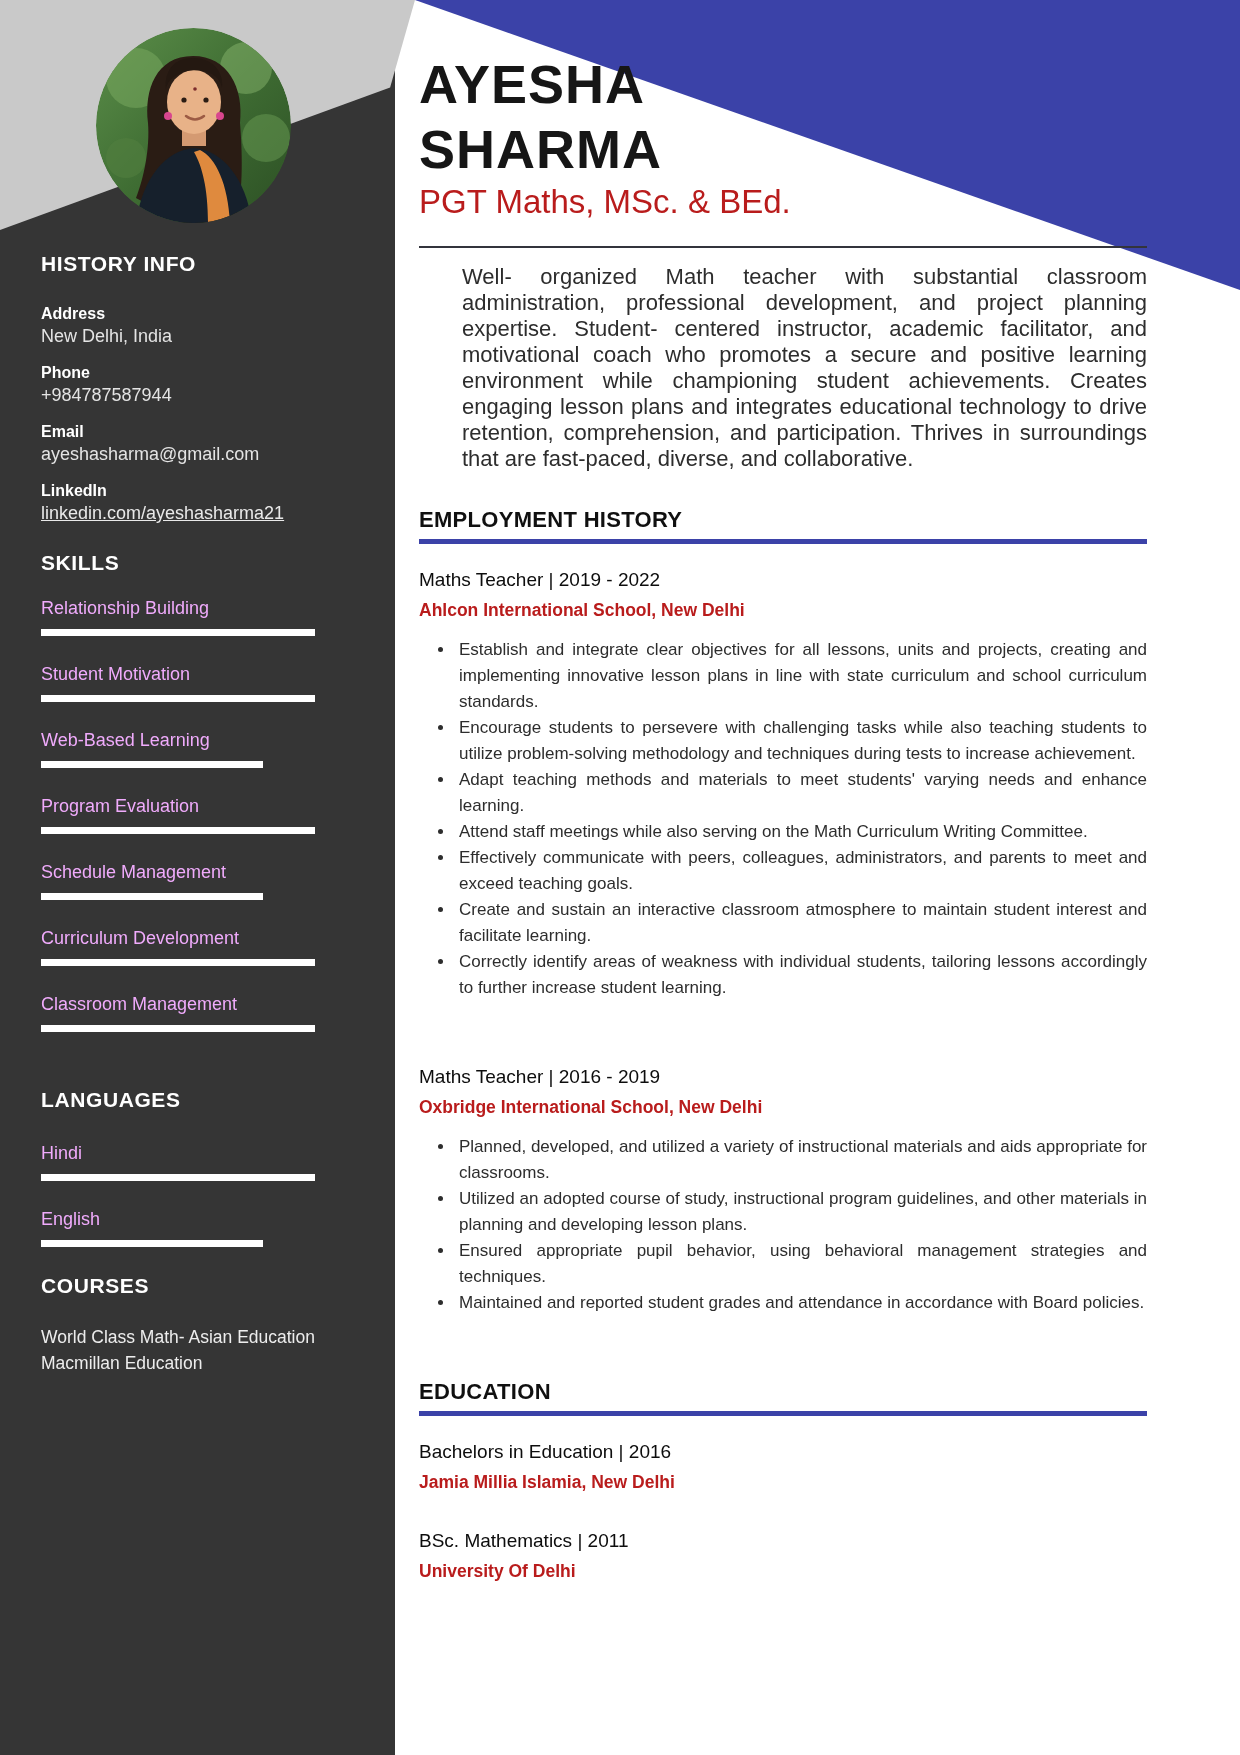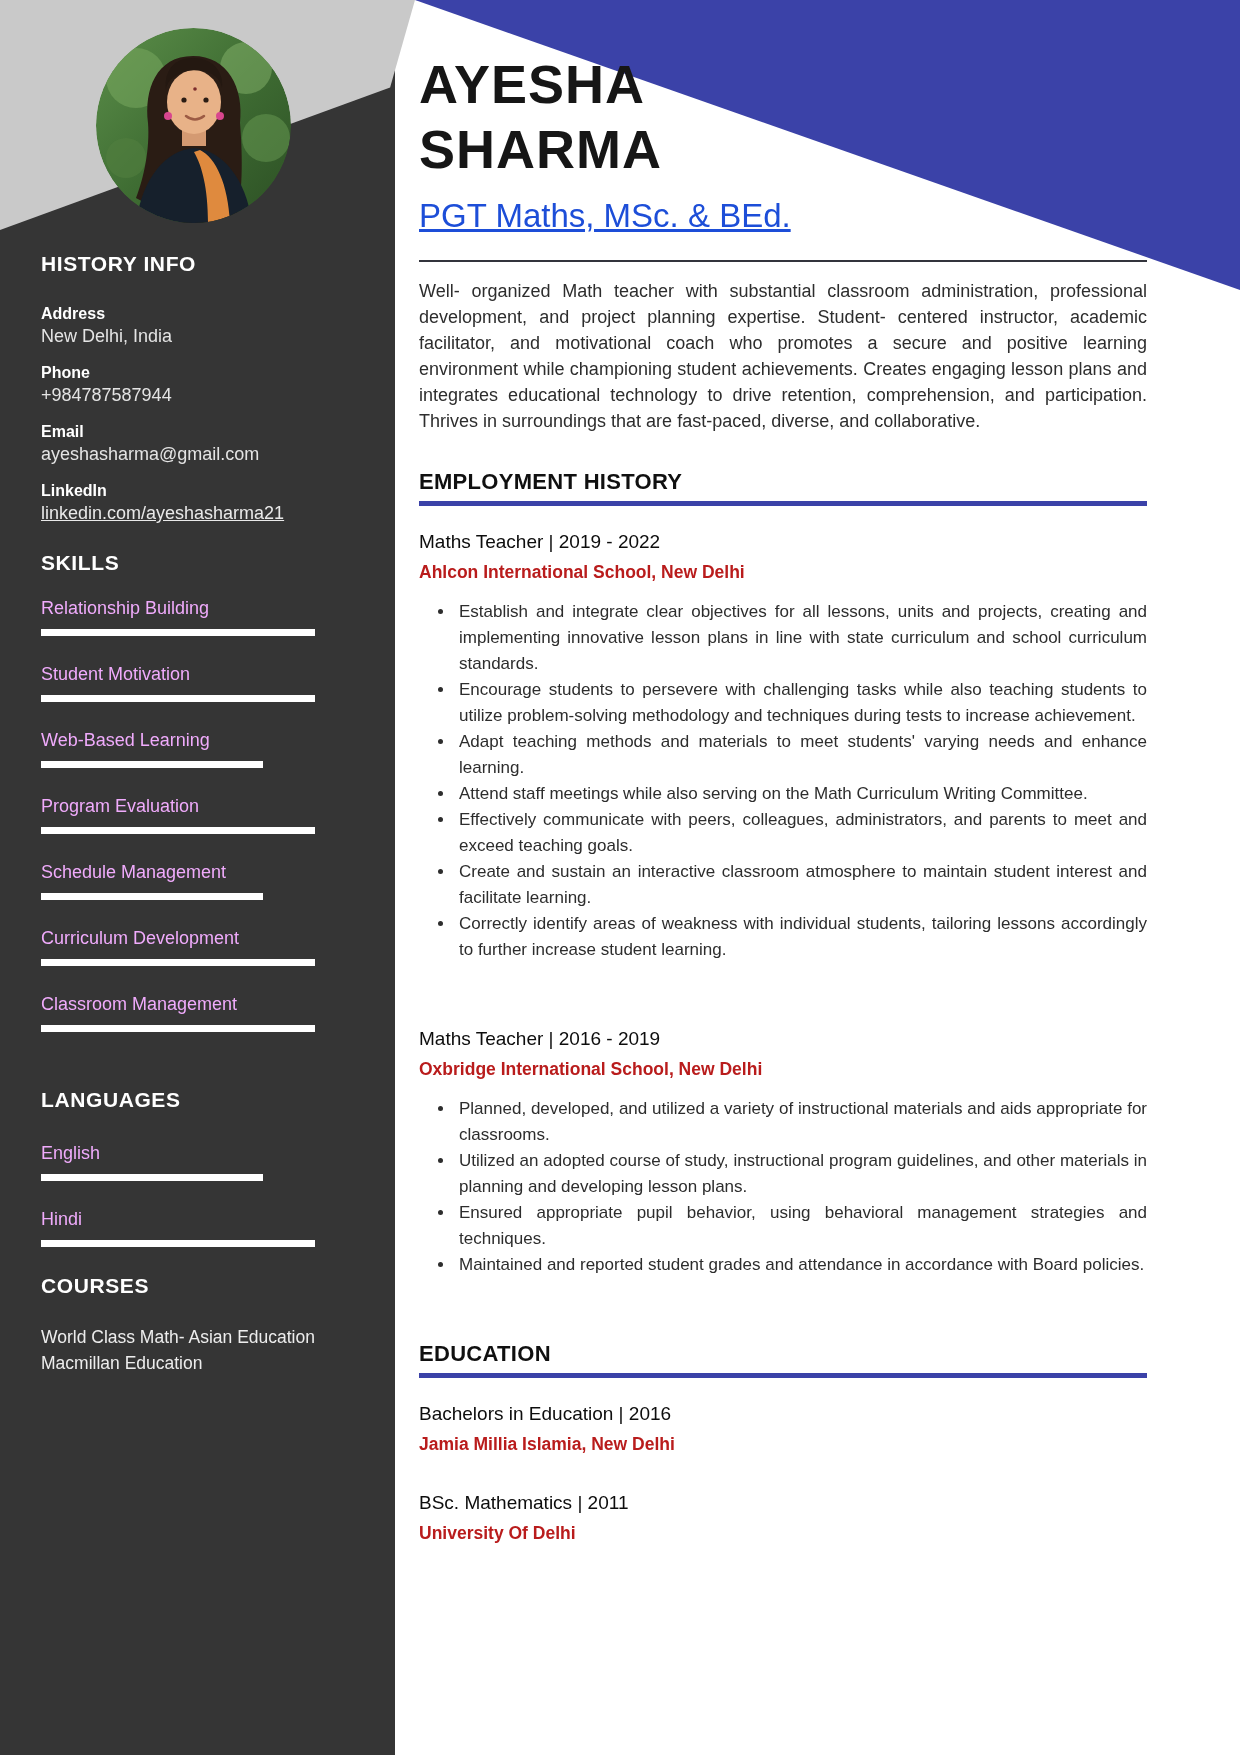--- a/index.html
+++ b/index.html
@@ -49,23 +49,23 @@
   .sec-courses .side-heading { margin-bottom:26px; }
   .course-line { font-size:17.5px; line-height:26px; color:#ededed; }
   
   .main {
     position:absolute; left:419px; top:0; width:728px; z-index:2;
   }
   .name {
     margin:0; padding-top:52px; font-size:54px; line-height:65px;
     font-weight:800; color:#161616; letter-spacing:1px;
   }
-  .subtitle { margin-top:14px; font-size:33px; font-weight:500; color:#1d4ed8; line-height:40px;text-decoration:underline; }
+  .subtitle { font-size:33px; font-weight:500; color:#b91c1c; line-height:40px; }
   .rule { border:none; border-top:2px solid #33343c; margin:24px 0 0 0; }
-  .summary { margin-top:16px; font-size:18px; line-height:26px; text-align:justify; color:#2d2d2d; }
+  .summary { margin-top:16px; font-size:22px; line-height:26px; text-align:justify; color:#2d2d2d;margin-left:43px; }
   .sec-heading {
     margin:34px 0 0 0; font-size:22px; line-height:27px; font-weight:800;
     color:#101010; letter-spacing:0.3px;
   }
   .sec-heading.edu { margin-top:62px; }
   .sec-rule { height:5px; background:var(--accent,#3b42a8); margin-top:6px; }
   .job { margin-top:24px; }
   .job + .job { margin-top:64px; }
   .job-title { margin:0; font-size:19px; line-height:24px; font-weight:400; color:#0d0d0d; }
   .job-company { margin:7px 0 0 0; font-size:17.5px; line-height:22px; font-weight:700; color:#b91c1c; }
@@ -162,30 +162,30 @@
             </div>
           </div>
         </div>
     </section>
 
     <section class="sec-languages">
       <h2 class="side-heading">LANGUAGES</h2>
       <div>
 
           <div class="skill">
+            <div class="skill-label">Hindi</div>
+            <div class="skill-track">
+              <div class="skill-bar" style="width: 100%;"></div>
+            </div>
+          </div>
+
+          <div class="skill">
             <div class="skill-label">English</div>
             <div class="skill-track">
               <div class="skill-bar" style="width: 81%;"></div>
-            </div>
-          </div>
-
-          <div class="skill">
-            <div class="skill-label">Hindi</div>
-            <div class="skill-track">
-              <div class="skill-bar" style="width: 100%;"></div>
             </div>
           </div>
         </div>
     </section>
 
     <section class="sec-courses">
       <h2 class="side-heading">COURSES</h2>
       <div>
 
           <div class="course-line">World Class Math- Asian Education</div>

